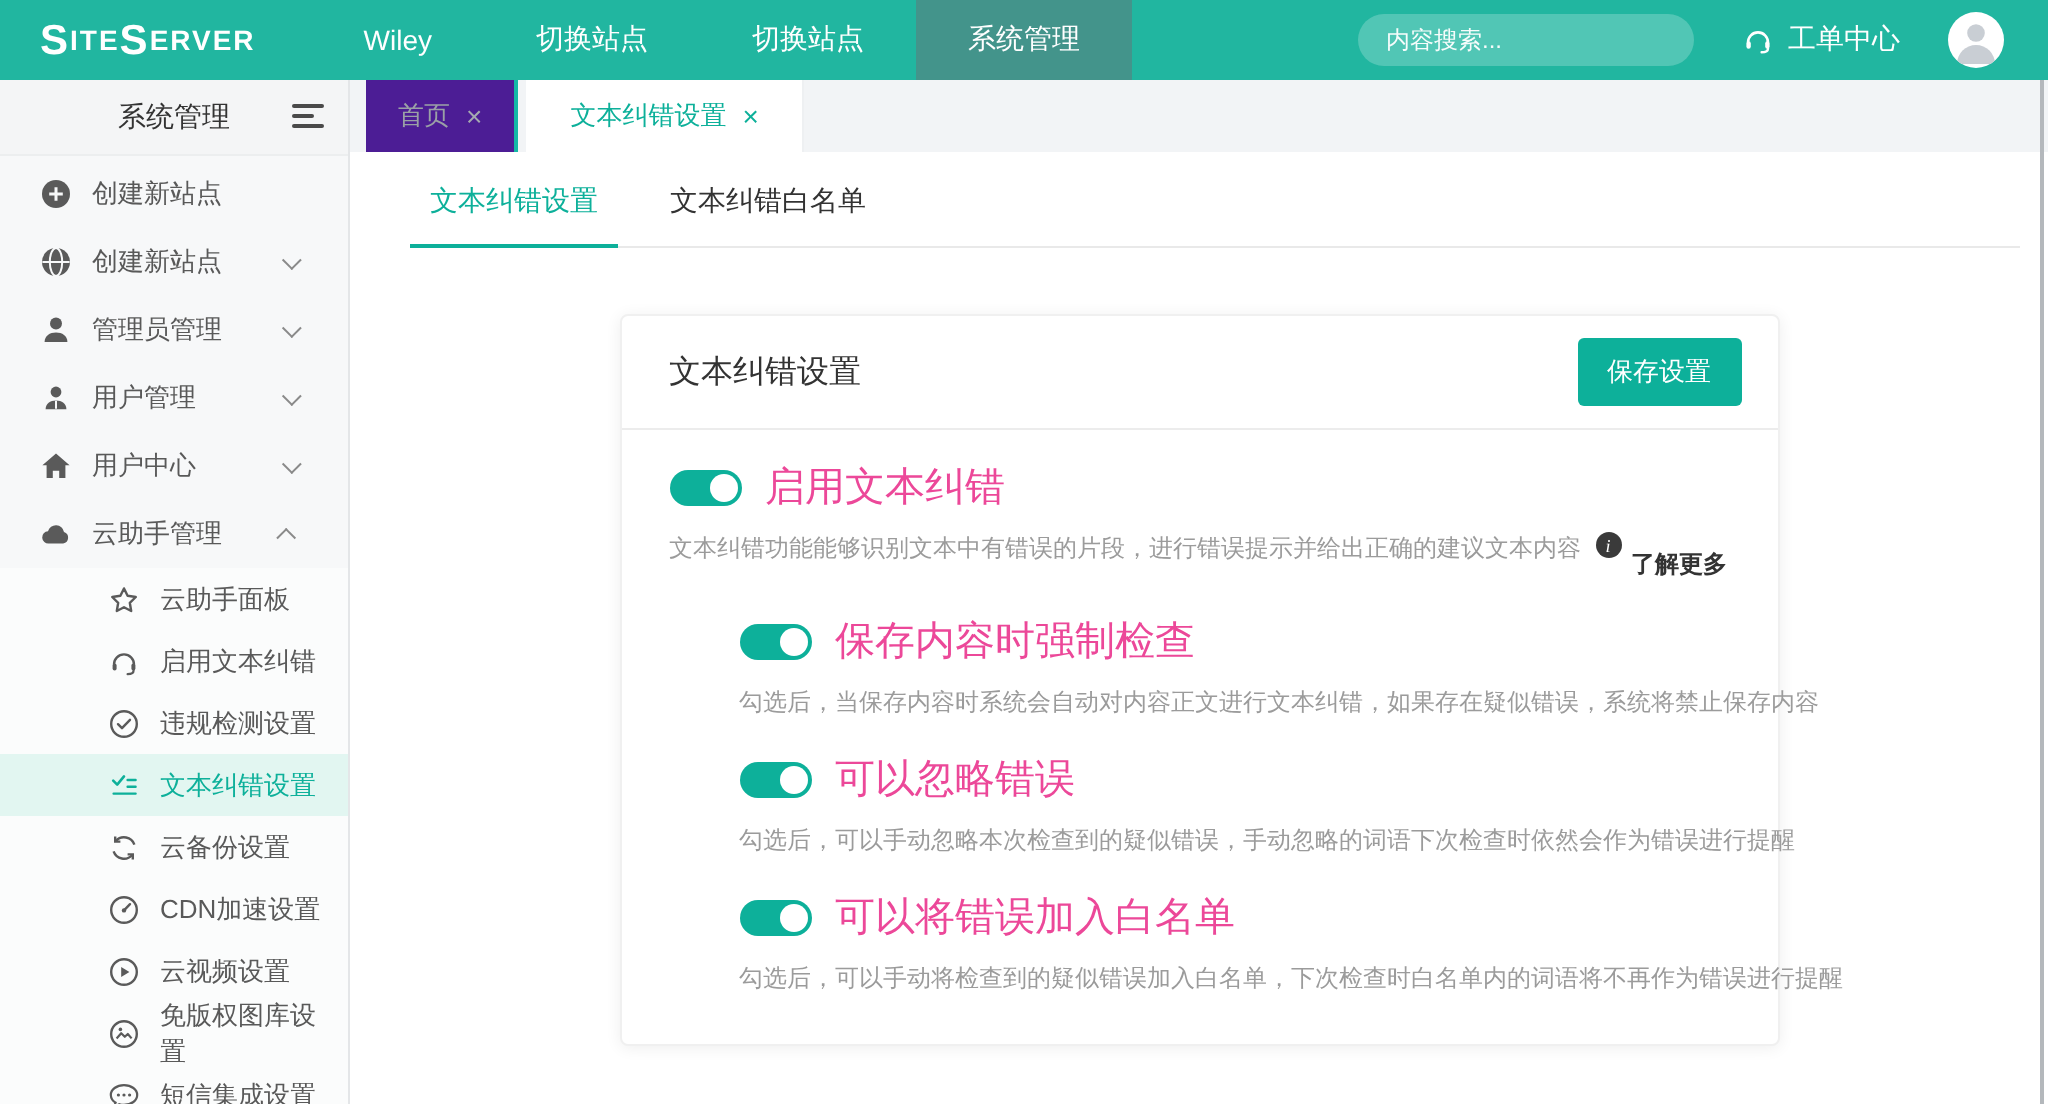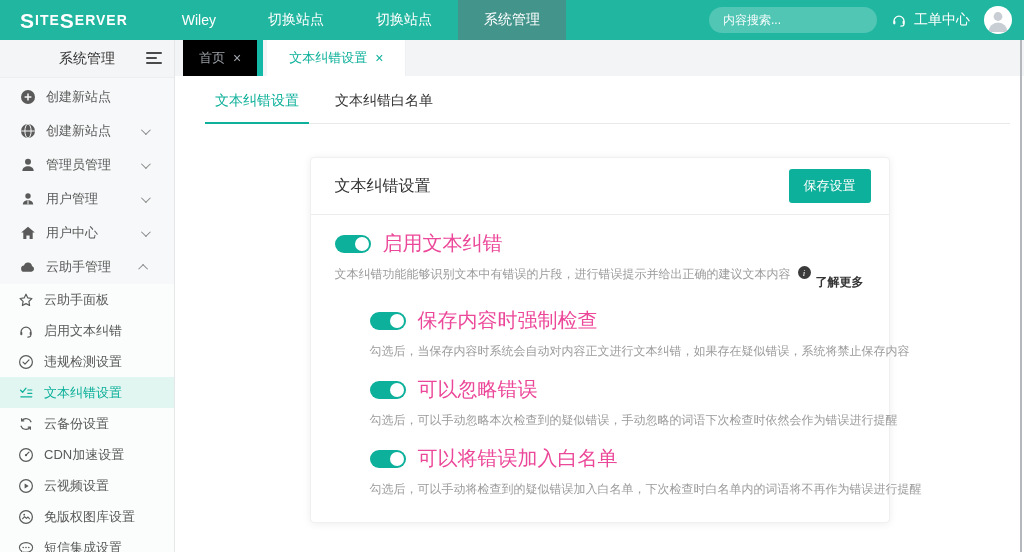--- a/index.html
+++ b/index.html
@@ -8,50 +8,50 @@
   #app { position:relative; width:1024px; height:552px; background:#fff; overflow:hidden; }
 
   
   .navbar { position:absolute; top:0; left:0; width:1024px; height:40px; background:#21b6a0; display:flex; align-items:stretch; }
   .logo { display:flex; align-items:center; padding:0 28px 0 20px; color:#fff; font-weight:bold; letter-spacing:1px; cursor:pointer; }
   .logo .lg { font-size:21px; line-height:1; }
   .logo .sm { font-size:14px; line-height:1; }
   .nav-items { display:flex; align-items:stretch; }
   .nav-item { display:flex; align-items:center; padding:0 26px; color:#fff; font-size:14px; cursor:pointer; }
   .nav-item.active { background:#43948b; }
-  .nav-right { margin-left:auto; display:flex; align-items:center; gap:14px; padding-right:12px; }
+  .nav-right { margin-left:auto; display:flex; align-items:center; gap:24px; padding-right:22px; }
   .search-pill { display:flex; align-items:center; width:168px; height:26px; border-radius:13px; background:rgba(255,255,255,.22); padding:0 10px 0 14px; }
   .search-pill input { flex:1; border:none; outline:none; background:transparent; color:#fff; font-size:12px; font-family:inherit; }
   .search-pill input::placeholder { color:rgba(255,255,255,.95); }
   .icon-svg { display:inline-block; vertical-align:middle; }
   .ticket { display:flex; align-items:center; gap:7px; color:#fff; font-size:14px; cursor:pointer; }
   .avatar { width:28px; height:28px; border-radius:50%; background:#fff; overflow:hidden; display:flex; align-items:center; justify-content:center; cursor:pointer; }
 
   
   .sidebar { position:absolute; top:40px; left:0; bottom:0; width:175px; background:#f7f8f9; border-right:1px solid #e4e6e8; }
   .sidebar-header { height:38px; display:flex; align-items:center; justify-content:center; position:relative; border-bottom:1px solid #eceeef; background:#f4f5f6; }
   .sidebar-title { font-size:14px; color:#333; }
   .collapse-btn { position:absolute; right:12px; top:12px; width:16px; cursor:pointer; }
   .collapse-btn i { display:block; height:2px; background:#4a4a4a; border-radius:1px; margin-bottom:3px; }
   .collapse-btn i:nth-child(2) { width:11px; }
   .menu { padding-top:2px; }
   .menu-item { height:34px; display:flex; align-items:center; padding:0 12px 0 20px; font-size:13px; color:#595959; cursor:pointer; position:relative; }
   .menu-item .mi-icon { width:16px; height:16px; margin-right:10px; color:#5a5a5a; flex:0 0 16px; }
   .submenu { background:#fbfcfc; }
-  .submenu .menu-item { height:31px; padding-left:18px; }
+  .submenu .menu-item { height:31px; padding-left:54px; }
   .menu-item.active { background:#e2f6f1; color:#0db09a; }
   .menu-item.active .mi-icon { color:#0db09a; }
   .chev { width:7px; height:7px; border-right:1.5px solid #8a8a8a; border-bottom:1.5px solid #8a8a8a; margin-left:auto; margin-right:14px; }
   .chev.down { transform:rotate(45deg) translateY(-2px); }
   .chev.up { transform:rotate(-135deg) translateY(-2px); }
 
   
   .main { position:absolute; top:40px; left:175px; right:0; bottom:0; background:#fff; }
   .tab-strip { height:36px; background:#f2f4f6; display:flex; align-items:stretch; padding-left:8px; }
-  .wtab { display:flex; align-items:center; gap:8px; padding:4px 16px; font-size:13px; color:#9aa0a6; background:#000000; border-right:6px solid #14b8a6; cursor:pointer; }
+  .wtab { display:flex; align-items:center; gap:8px; padding:4px 16px; font-size:13px; color:#9aa0a6; background:#4c1d95; border-right:2px solid #14b8a6; cursor:pointer; }
   .wtab .close { font-size:14px; color:#a5aab0; cursor:pointer; }
   .wtab.active { background:#fff; color:#0db09a; margin-left:4px; padding:0 22px; border-right:1px solid #eef0f2; }
   .wtab.active .close { color:#0db09a; }
 
   .content-tabs { margin:0 14px 0 30px; padding-top:16px; border-bottom:1px solid #e9e9e9; display:flex; gap:16px; }
   .ctab { padding:0 10px 13px; font-size:14px; color:#333; cursor:pointer; position:relative; }
   .ctab.active { color:#0db09a; }
   .ctab.active::after { content:""; position:absolute; left:0; right:0; bottom:-1px; height:2px; background:#0db09a; }
 
   

